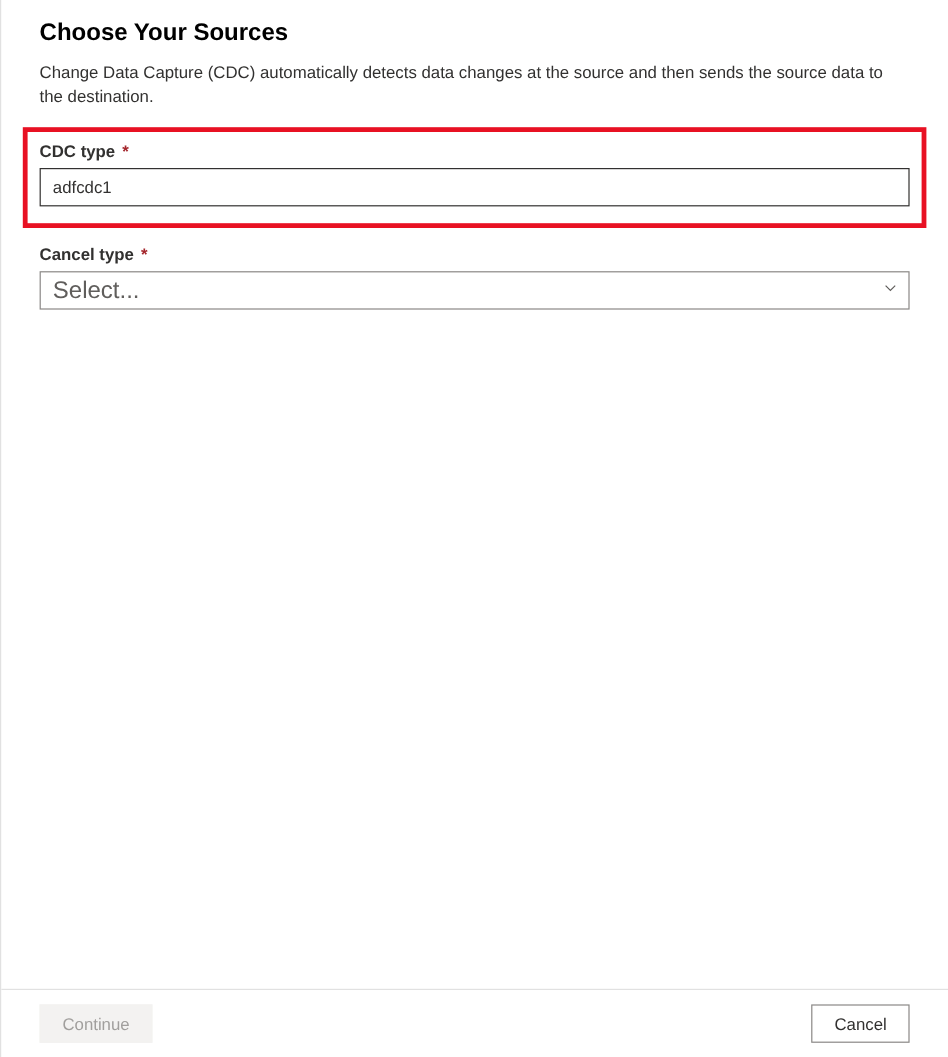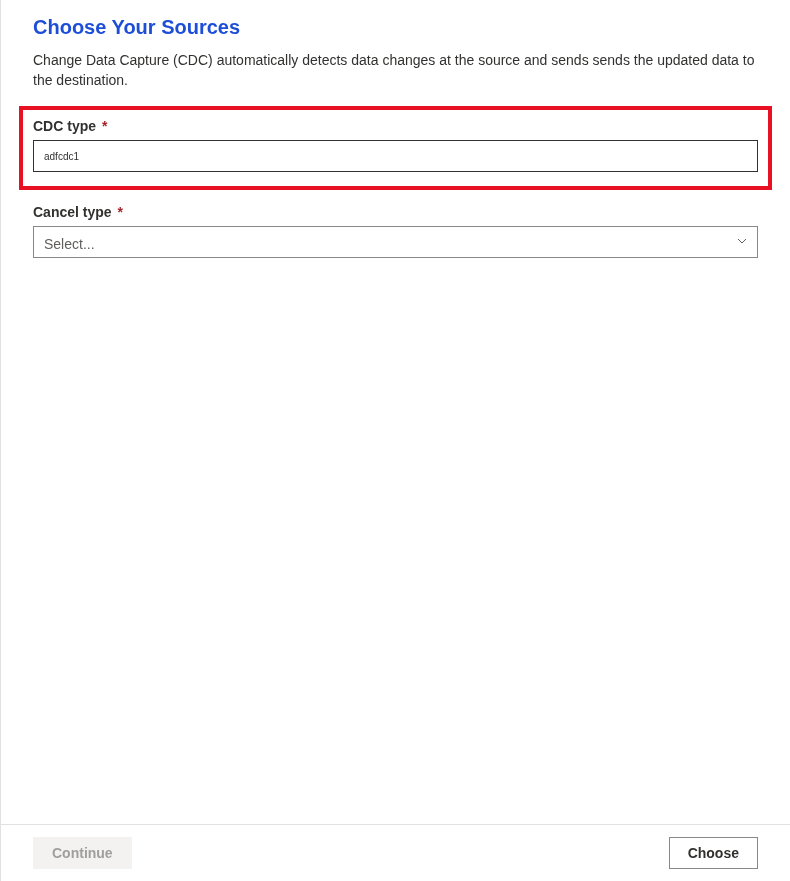--- a/index.html
+++ b/index.html
@@ -17,21 +17,21 @@
       border-left: 1px solid #e1e1e1;
     }
     .content {
       flex: 1;
       padding: 16px 32px 0 32px;
       overflow: auto;
     }
     h1 {
       font-size: 20px;
       font-weight: 600;
-      color: #1d4ed8;
+      color: #000000;
       margin-bottom: 12px;
     }
     .description {
       font-size: 14px;
       color: #323130;
       line-height: 1.4;
       margin-bottom: 16px;
     }
     .field-group {
       margin-bottom: 14px;
@@ -50,45 +50,45 @@
       margin-bottom: 6px;
     }
     .required {
       color: #a4262c;
       margin-left: 2px;
     }
     .text-input {
       width: 100%;
       height: 32px;
       padding: 5px 10px;
-      font-size: 10px;
+      font-size: 14px;
       border: 1px solid #323130;
       background: #ffffff;
       color: #323130;
       outline: none;
       font-family: inherit;
     }
     .select-wrapper {
       position: relative;
       width: 100%;
     }
     .select-input {
       width: 100%;
       height: 32px;
       padding: 5px 30px 5px 10px;
-      font-size: 14px;
+      font-size: 20px;
       border: 1px solid #8a8886;
       background: #ffffff;
       color: #605e5c;
       outline: none;
       text-align: left;
       cursor: pointer;
       font-family: inherit;
       display: flex;
-      align-items: flex-end;
+      align-items: center;
     }
     .chevron {
       position: absolute;
       right: 10px;
       top: 50%;
       transform: translateY(-50%);
       pointer-events: none;
     }
     .footer {
       border-top: 1px solid #e1e1e1;
@@ -99,35 +99,34 @@
     }
     .btn {
       height: 32px;
       padding: 0 18px;
       font-size: 14px;
       font-family: inherit;
       border: 1px solid #8a8886;
       background: #ffffff;
       cursor: pointer;
       color: #323130;
-      font-weight: bold;
     }
     .btn-primary {
       background: #f3f2f1;
       border: 1px solid #f3f2f1;
       color: #a19f9d;
       cursor: default;
     }
   </style>
 </head>
 <body>
 
 <div class="content">
   <h1>Choose Your Sources</h1>
-  <p class="description">Change Data Capture (CDC) automatically detects data changes at the source and sends sends the updated data to the destination.</p>
+  <p class="description">Change Data Capture (CDC) automatically detects data changes at the source and then sends the source data to the destination.</p>
 
   <div class="field-group highlighted">
     <label class="field-label">
       <span>CDC type</span>
       <span class="required">*</span>
     </label>
     <input type="text" class="text-input" value="adfcdc1" style="">
   </div>
 
   <div class="field-group">
@@ -143,14 +142,14 @@
         <svg width="12" height="12" viewBox="0 0 12 12" fill="none">
           <path d="M2 4 L6 8 L10 4" stroke="#605e5c" stroke-width="1" fill="none"></path>
         </svg>
       </span>
     </div>
   </div>
 </div>
 
 <div class="footer">
   <button class="btn btn-primary" disabled="">Continue</button>
-  <button class="btn">Choose</button>
+  <button class="btn">Cancel</button>
 </div>
 
 </body></html>

